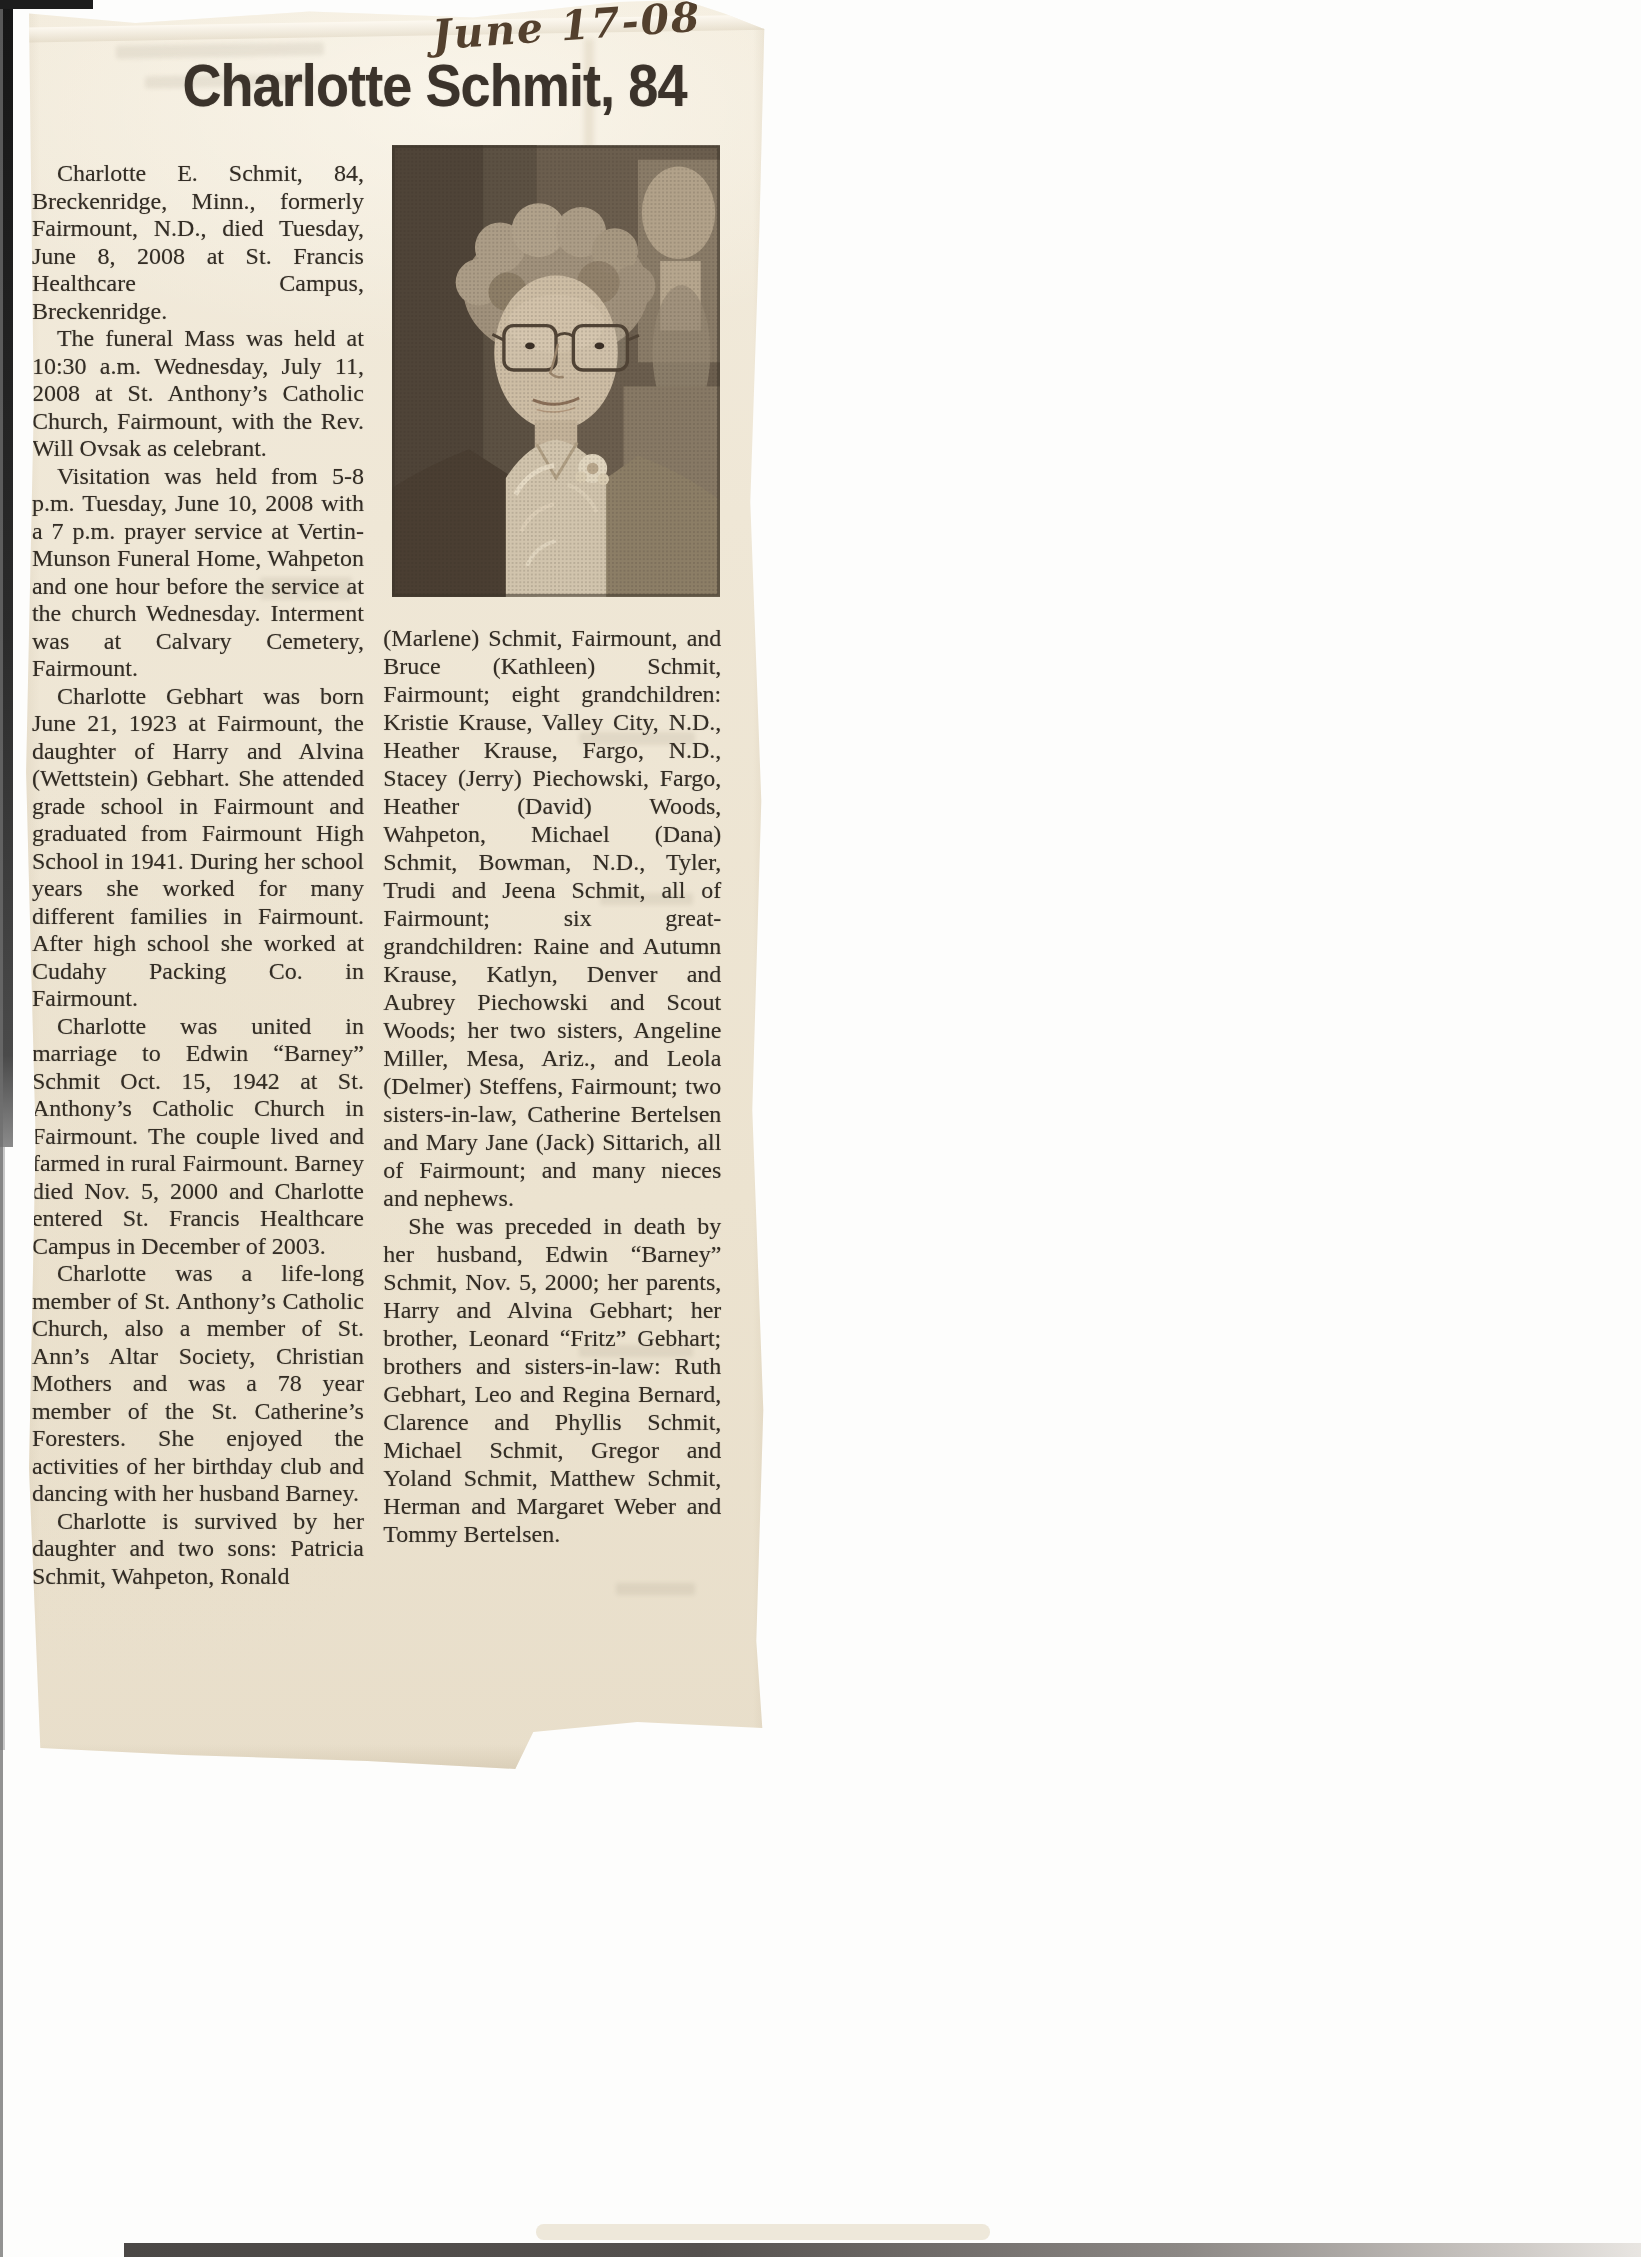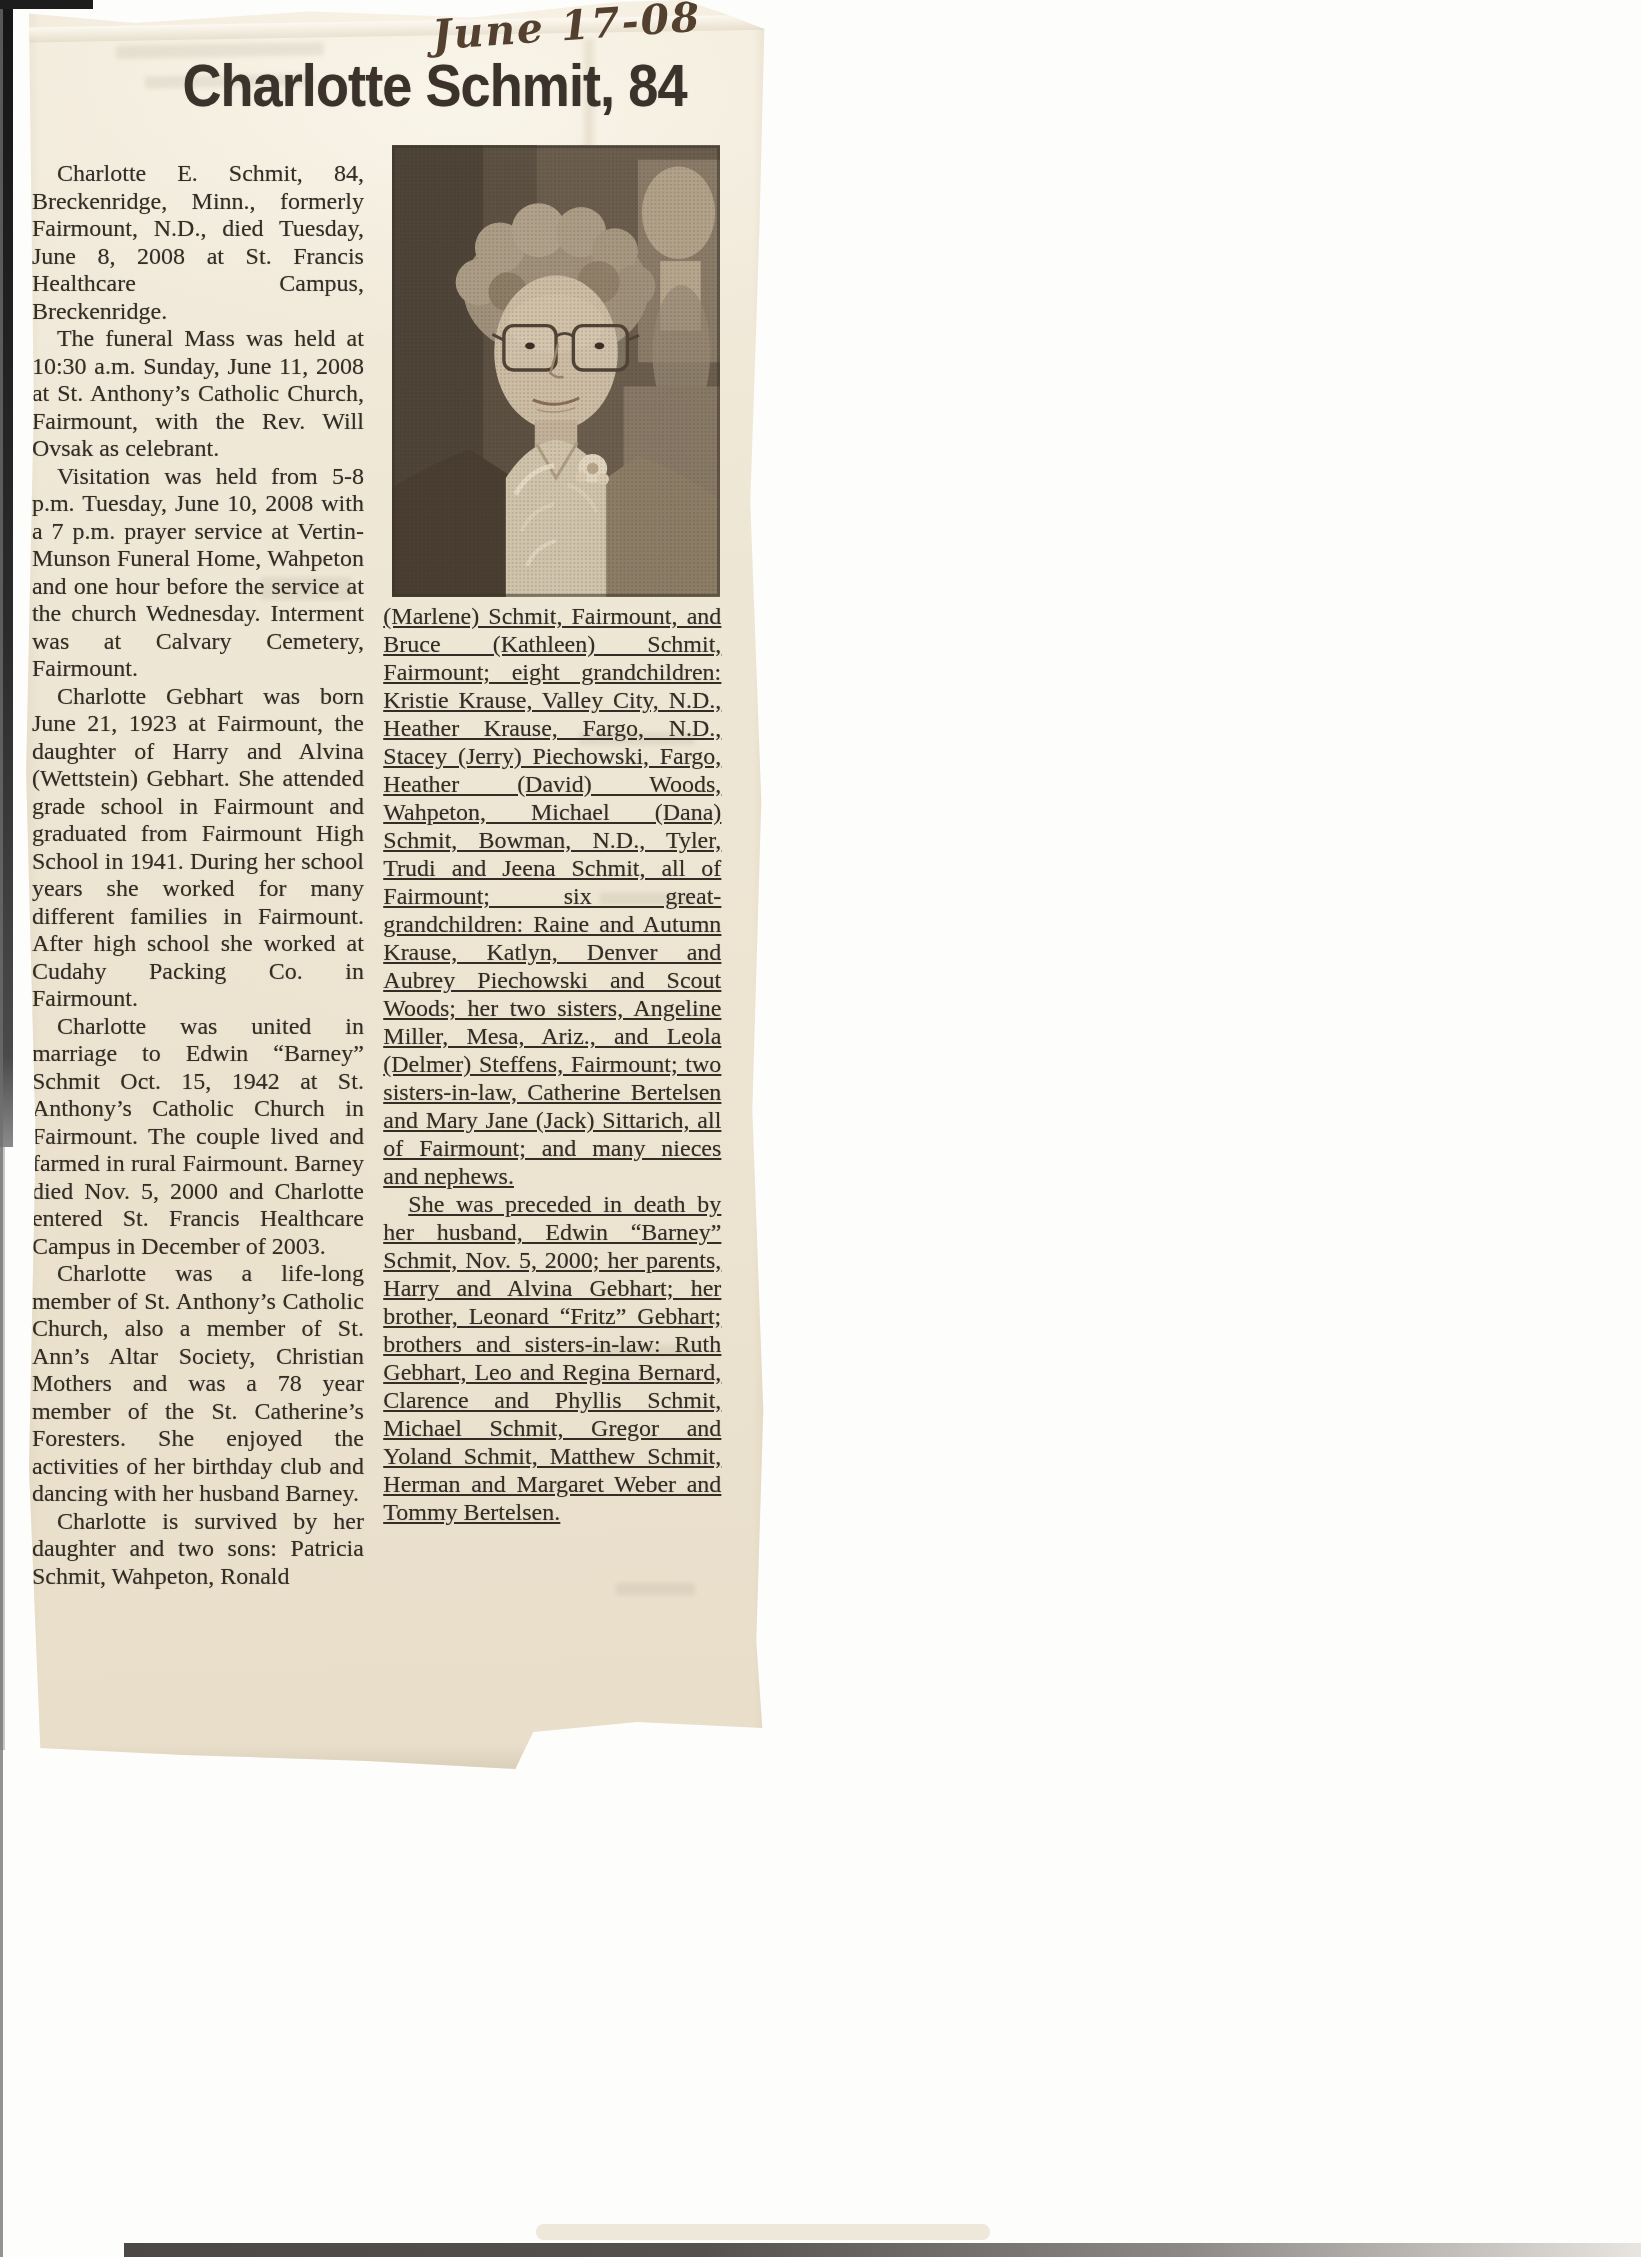--- a/index.html
+++ b/index.html
@@ -47,21 +47,21 @@
     font-family:"Liberation Sans",sans-serif;font-weight:700;font-size:60px;line-height:1;
     letter-spacing:-1px;color:#3b332b;transform:scaleX(.9);transform-origin:center;
     text-shadow:0 0 1px rgba(59,51,43,.5);white-space:nowrap;}
 
   
   .col{position:absolute;text-align:justify;font-family:"Liberation Serif",serif;
     font-size:24px;color:#332d25;text-shadow:0 0 1px rgba(51,45,37,.42);}
   .col p{margin:0;text-indent:25px;}
   .col p.noindent{text-indent:0;}
   .col-left{left:12.6px;top:160px;width:332px;line-height:27.5px;}
-  .col-right{left:364px;top:602px;width:338px;line-height:28px;text-decoration:underline;}
+  .col-right{left:364px;top:624px;width:338px;line-height:28px;}
 
   
   .photo{position:absolute;left:373px;top:145px;width:328px;height:452px;}
   .photo svg{display:block;width:100%;height:100%;}
 
   
   .bleed{position:absolute;background:#978d79;opacity:.15;filter:blur(1.9px);border-radius:2.9px;}
 </style>
 </head>
 <body>
@@ -150,21 +150,21 @@
         <circle cx="219" cy="346" r="6" fill="#e0d4ba"></circle>
 
         <rect width="340" height="468" fill="url(#ht)" opacity=".16"></rect>
         <rect width="340" height="468" fill="#7a6a52" opacity=".07"></rect>
         <rect x="1.5" y="1.5" width="337" height="465" fill="none" stroke="#3c342a" stroke-width="3" opacity=".55"></rect>
       </svg>
     </div>
 
     <div class="col col-left">
       <p>Charlotte E. Schmit, 84, Breckenridge, Minn., formerly Fairmount, N.D., died Tuesday, June 8, 2008 at St. Francis Healthcare Campus, Breckenridge.</p>
-      <p>The funeral Mass was held at 10:30 a.m. Sunday, June 11, 2008 at St. Anthony’s Catholic Church, Fairmount, with the Rev. Will Ovsak as celebrant.</p>
+      <p>The funeral Mass was held at 10:30 a.m. Wednesday, July 11, 2008 at St. Anthony’s Catholic Church, Fairmount, with the Rev. Will Ovsak as celebrant.</p>
       <p>Visitation was held from 5-8 p.m. Tuesday, June 10, 2008 with a 7 p.m. prayer service at Vertin-Munson Funeral Home, Wahpeton and one hour before the service at the church Wednesday. Interment was at Calvary Cemetery, Fairmount.</p>
       <p>Charlotte Gebhart was born June 21, 1923 at Fairmount, the daughter of Harry and Alvina (Wettstein) Gebhart. She attended grade school in Fairmount and graduated from Fairmount High School in 1941. During her school years she worked for many different families in Fairmount. After high school she worked at Cudahy Packing Co. in Fairmount.</p>
       <p>Charlotte was united in marriage to Edwin “Barney” Schmit Oct. 15, 1942 at St. Anthony’s Catholic Church in Fairmount. The couple lived and farmed in rural Fairmount. Barney died Nov. 5, 2000 and Charlotte entered St. Francis Healthcare Campus in December of 2003.</p>
       <p>Charlotte was a life-long member of St. Anthony’s Catholic Church, also a member of St. Ann’s Altar Society, Christian Mothers and was a 78 year member of the St. Catherine’s Foresters. She enjoyed the activities of her birthday club and dancing with her husband Barney.</p>
       <p>Charlotte is survived by her daughter and two sons: Patricia Schmit, Wahpeton, Ronald</p>
     </div>
 
     <div class="col col-right">
       <p class="noindent">(Marlene) Schmit, Fairmount, and Bruce (Kathleen) Schmit, Fairmount; eight grandchildren: Kristie Krause, Valley City, N.D., Heather Krause, Fargo, N.D., Stacey (Jerry) Piechowski, Fargo, Heather (David) Woods, Wahpeton, Michael (Dana) Schmit, Bowman, N.D., Tyler, Trudi and Jeena Schmit, all of Fairmount; six great-grandchildren: Raine and Autumn Krause, Katlyn, Denver and Aubrey Piechowski and Scout Woods; her two sisters, Angeline Miller, Mesa, Ariz., and Leola (Delmer) Steffens, Fairmount; two sisters-in-law, Catherine Bertelsen and Mary Jane (Jack) Sittarich, all of Fairmount; and many nieces and nephews.</p>
       <p>She was preceded in death by her husband, Edwin “Barney” Schmit, Nov. 5, 2000; her parents, Harry and Alvina Gebhart; her brother, Leonard “Fritz” Gebhart; brothers and sisters-in-law: Ruth Gebhart, Leo and Regina Bernard, Clarence and Phyllis Schmit, Michael Schmit, Gregor and Yoland Schmit, Matthew Schmit, Herman and Margaret Weber and Tommy Bertelsen.</p>

